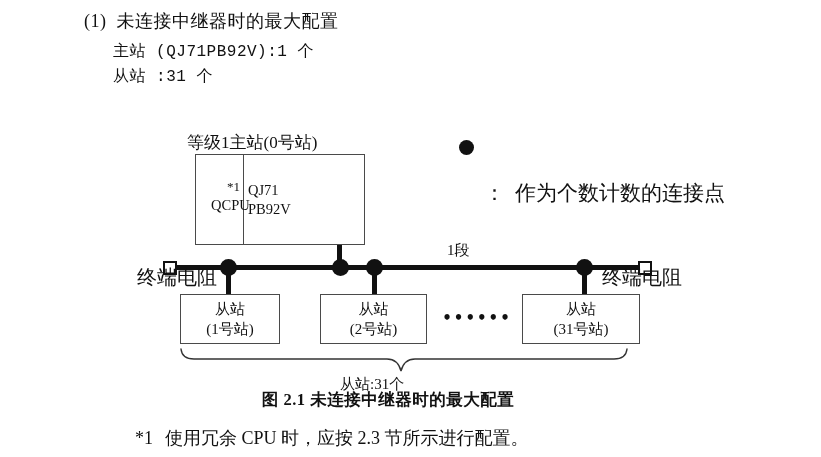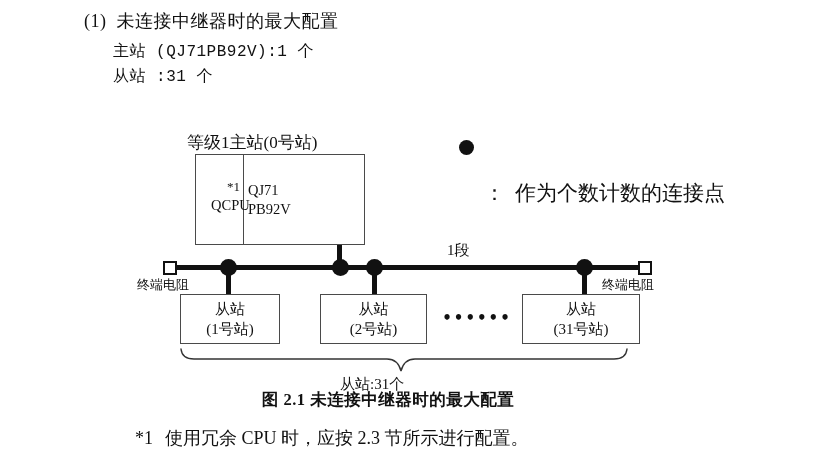--- a/index.html
+++ b/index.html
@@ -54,21 +54,21 @@
   }
 
   
   .busline { left: 172px; top: 265px; width: 471px; height: 5px; background: #111; }
   .terminator {
     width: 14px; height: 14px; top: 261px;
     background: #fff; border: 2px solid #111;
   }
   .terminator.left  { left: 163px; }
   .terminator.right { left: 638px; }
-  .term-label { top: 276px; font-size: 13px; white-space: nowrap; }
+  .term-label { top: 264px; font-size: 20px; white-space: nowrap; }
   .term-label.left  { left: 137px; }
   .term-label.right { left: 602px; }
   .segment-label { left: 447px; top: 241px; font-size: 15px; white-space: nowrap; text-align: right; }
 
   .conn-dot { width: 17px; height: 17px; border-radius: 50%; background: #111; top: 259px; }
   .dot1 { left: 220px; } .dot2 { left: 332px; } .dot3 { left: 366px; } .dot4 { left: 576px; }
 
   .drop { width: 5px; background: #111; }
   .drop.master { left: 337px; top: 245px; height: 21px; }
   .drop.s1 { left: 226px; top: 270px; height: 24px; }

